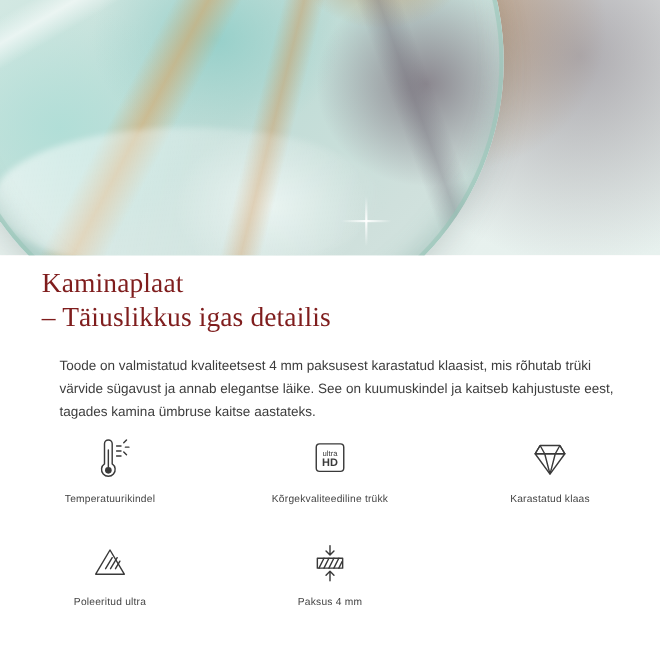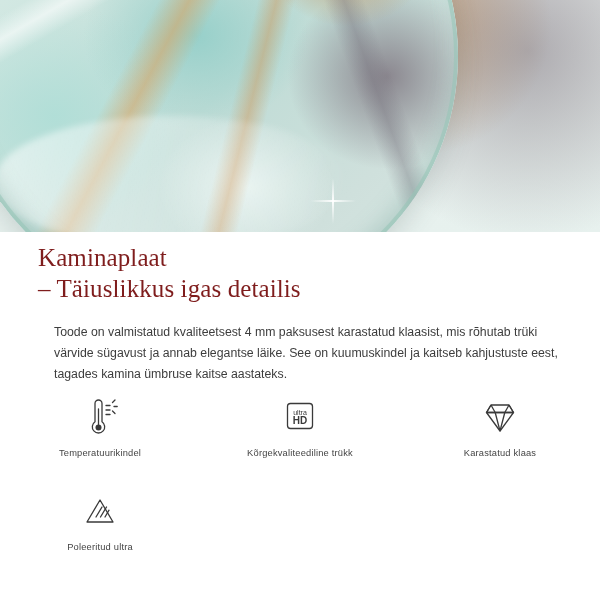--- a/index.html
+++ b/index.html
@@ -235,15 +235,26 @@
     <div class="feature">
       <span class="glyph">
         <svg width="40" height="38" viewBox="0 0 40 38" fill="none" stroke="#3a3a3a" stroke-width="1.3" stroke-linejoin="round" stroke-linecap="round">
           <path d="M7 29h26L20 7z"></path>
           <path d="M16 24l6-10M20.5 24l6-10M25 24l4-6.8"></path>
         </svg>
       </span>
       <span class="caption">Poleeritud ultra</span>
     </div>
 
+    <div class="feature">
+      <span class="glyph">
+        <svg width="40" height="40" viewBox="0 0 40 40" fill="none" stroke="#3a3a3a" stroke-width="1.3" stroke-linecap="round" stroke-linejoin="round">
+          <path d="M20 4v8M16.4 9l3.6 3.6L23.6 9"></path>
+          <path d="M20 36v-8M16.4 31l3.6-3.6 3.6 3.6"></path>
+          <rect x="8.5" y="15.5" width="23" height="9"></rect>
+          <path d="M10 24.5l4.5-9M14.5 24.5l4.5-9M19 24.5l4.5-9M23.5 24.5l4.5-9M28 24.5l3-6"></path>
+        </svg>
+      </span>
+      <span class="caption">Paksus 4 mm</span>
+    </div>
 
   </div>
 </div>
 
 </body></html>

